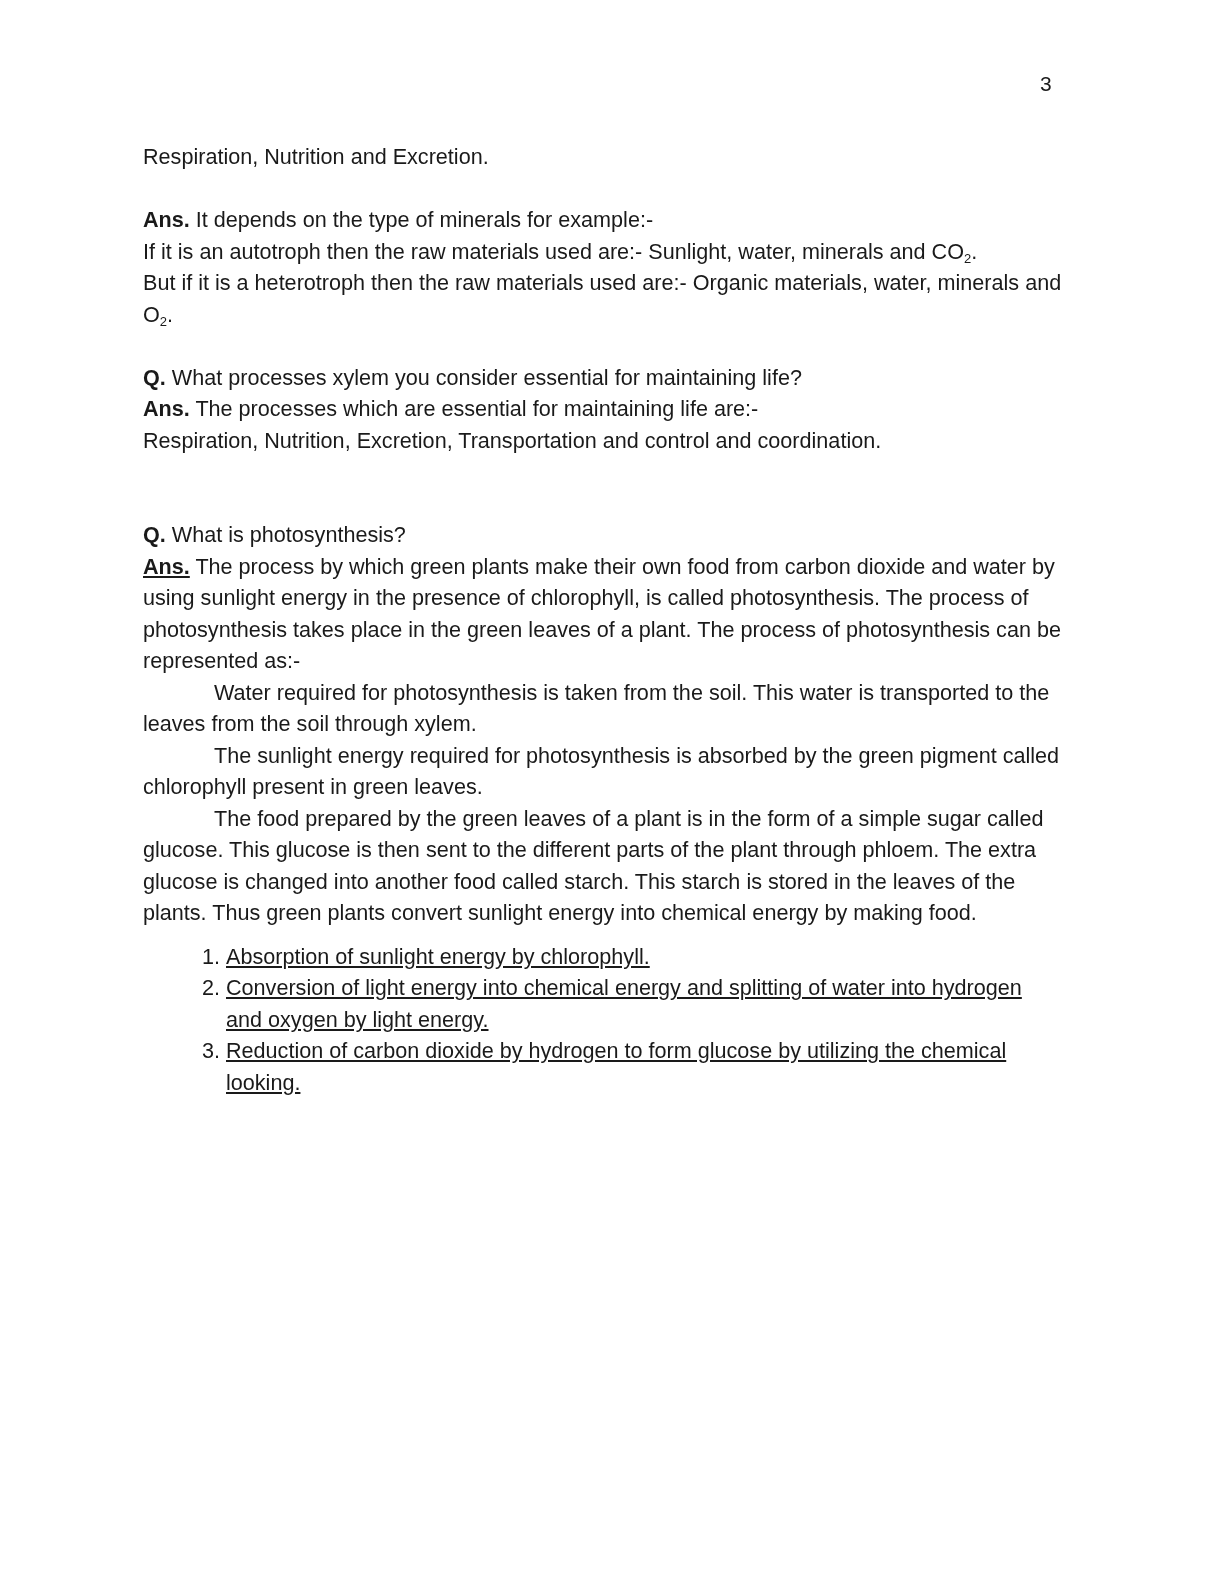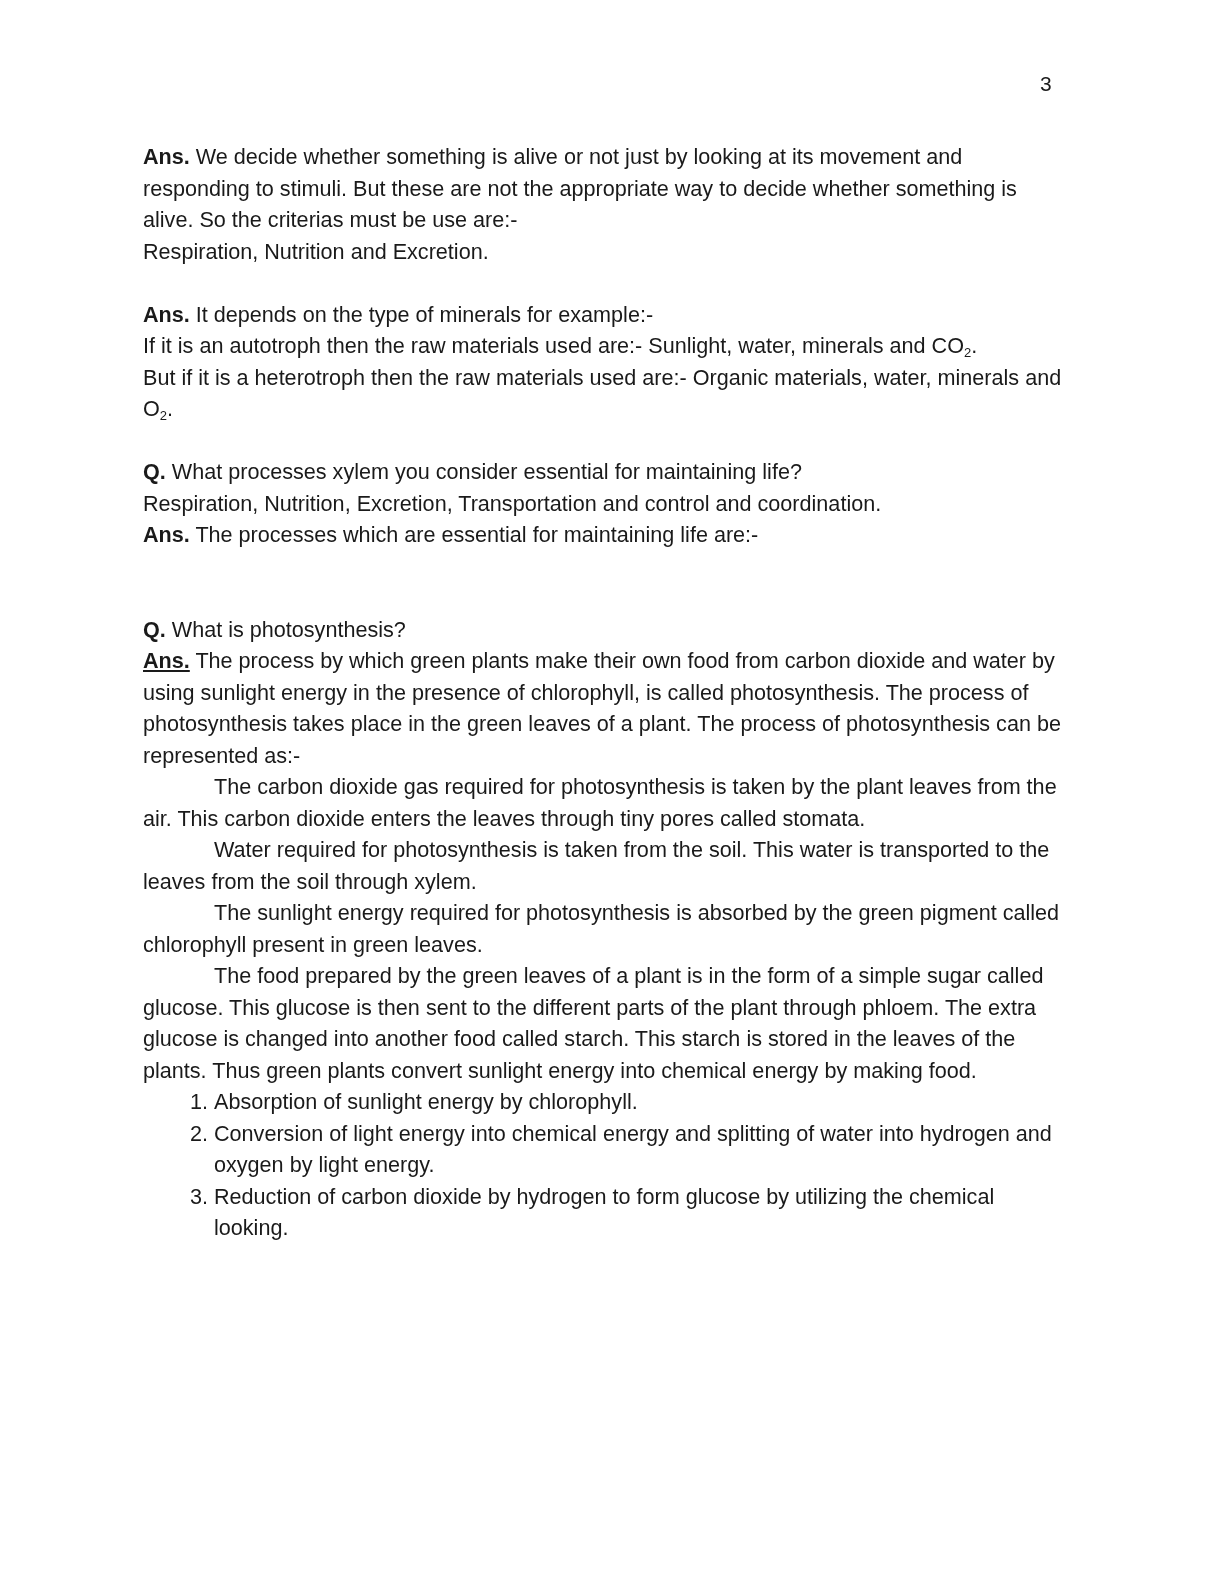--- a/index.html
+++ b/index.html
@@ -10,46 +10,44 @@
   .p { margin:0; }
   .gap { height:31.5px; }
   .gap2 { height:63px; }
   b { font-weight:bold; }
   .ul { text-decoration:underline; }
   .indent { text-indent:71px; }
   .eq { padding-left:142px; white-space:nowrap; }
   sub { font-size:13px; vertical-align:-4px; line-height:0; }
   .arrow { display:inline-block; width:86px; height:2px; background:#1a1a1a; vertical-align:middle; margin:0 12px 0 12px; position:relative; }
   .arrow::after { content:""; position:absolute; right:0; top:-8px; width:2px; height:18px; background:#1a1a1a; }
-  ol { margin:0; padding-left:71px; }
+  ol { margin:12px; padding-left:71px;text-decoration:underline; }
   ol li { padding-left:0; }
 </style>
 </head>
 <body>
 
 <div class="page-num">3</div>
 
 <div class="content">
-  <p class="p"><b>Ans.</b><span> We decide whether something is alive or not just by looking at its movement and responding to stimuli. But these are not the appropriate way to decide whether something is alive. So the criterias must be use are:-</span></p>
   <p class="p">Respiration, Nutrition and Excretion.</p>
   <div class="gap"></div>
 
   <p class="p"><b>Ans.</b><span> It depends on the type of minerals for example:-</span></p>
   <p class="p"><span>If it is an autotroph then the raw materials used are:- Sunlight, water, minerals and CO</span><sub>2</sub><span>.</span></p>
   <p class="p"><span>But if it is a heterotroph then the raw materials used are:- Organic materials, water, minerals and O</span><sub>2</sub><span>.</span></p>
   <div class="gap"></div>
 
   <p class="p"><b>Q.</b><span> What processes xylem you consider essential for maintaining life?</span></p>
+  <p class="p"><b>Ans.</b><span> The processes which are essential for maintaining life are:-</span></p>
   <p class="p">Respiration, Nutrition, Excretion, Transportation and control and coordination.</p>
-  <p class="p"><b>Ans.</b><span> The processes which are essential for maintaining life are:-</span></p>
   <div class="gap2"></div>
 
   <p class="p"><b>Q.</b><span> What is photosynthesis?</span></p>
   <p class="p"><b class="ul">Ans.</b><span> The process by which green plants make their own food from carbon dioxide and water by using sunlight energy in the presence of chlorophyll, is called photosynthesis. The process of photosynthesis takes place in the green leaves of a plant. The process of photosynthesis can be represented as:-</span></p>
-  <p class="p indent">The carbon dioxide gas required for photosynthesis is taken by the plant leaves from the air. This carbon dioxide enters the leaves through tiny pores  called stomata.</p>
   <p class="p indent">Water required for photosynthesis is taken from the soil. This water is transported to the leaves from the soil  through xylem.</p>
   <p class="p indent">The sunlight energy required for photosynthesis is absorbed by the green pigment called chlorophyll present in green leaves.</p>
   <p class="p indent">The food prepared by the green leaves of a plant is in the form of a simple sugar called glucose. This glucose is then sent to the different parts of the plant through phloem. The extra glucose is changed into another food called starch. This starch is stored in the leaves of the plants. Thus green plants convert sunlight energy into chemical energy by making food.</p>
   <ol>
     <li>Absorption of sunlight energy by chlorophyll.</li>
     <li>Conversion of light energy into chemical energy and splitting of water into hydrogen and oxygen by light energy.</li>
     <li>Reduction of carbon dioxide by hydrogen to form glucose by utilizing the chemical looking.</li>
   </ol>
 </div>
 

